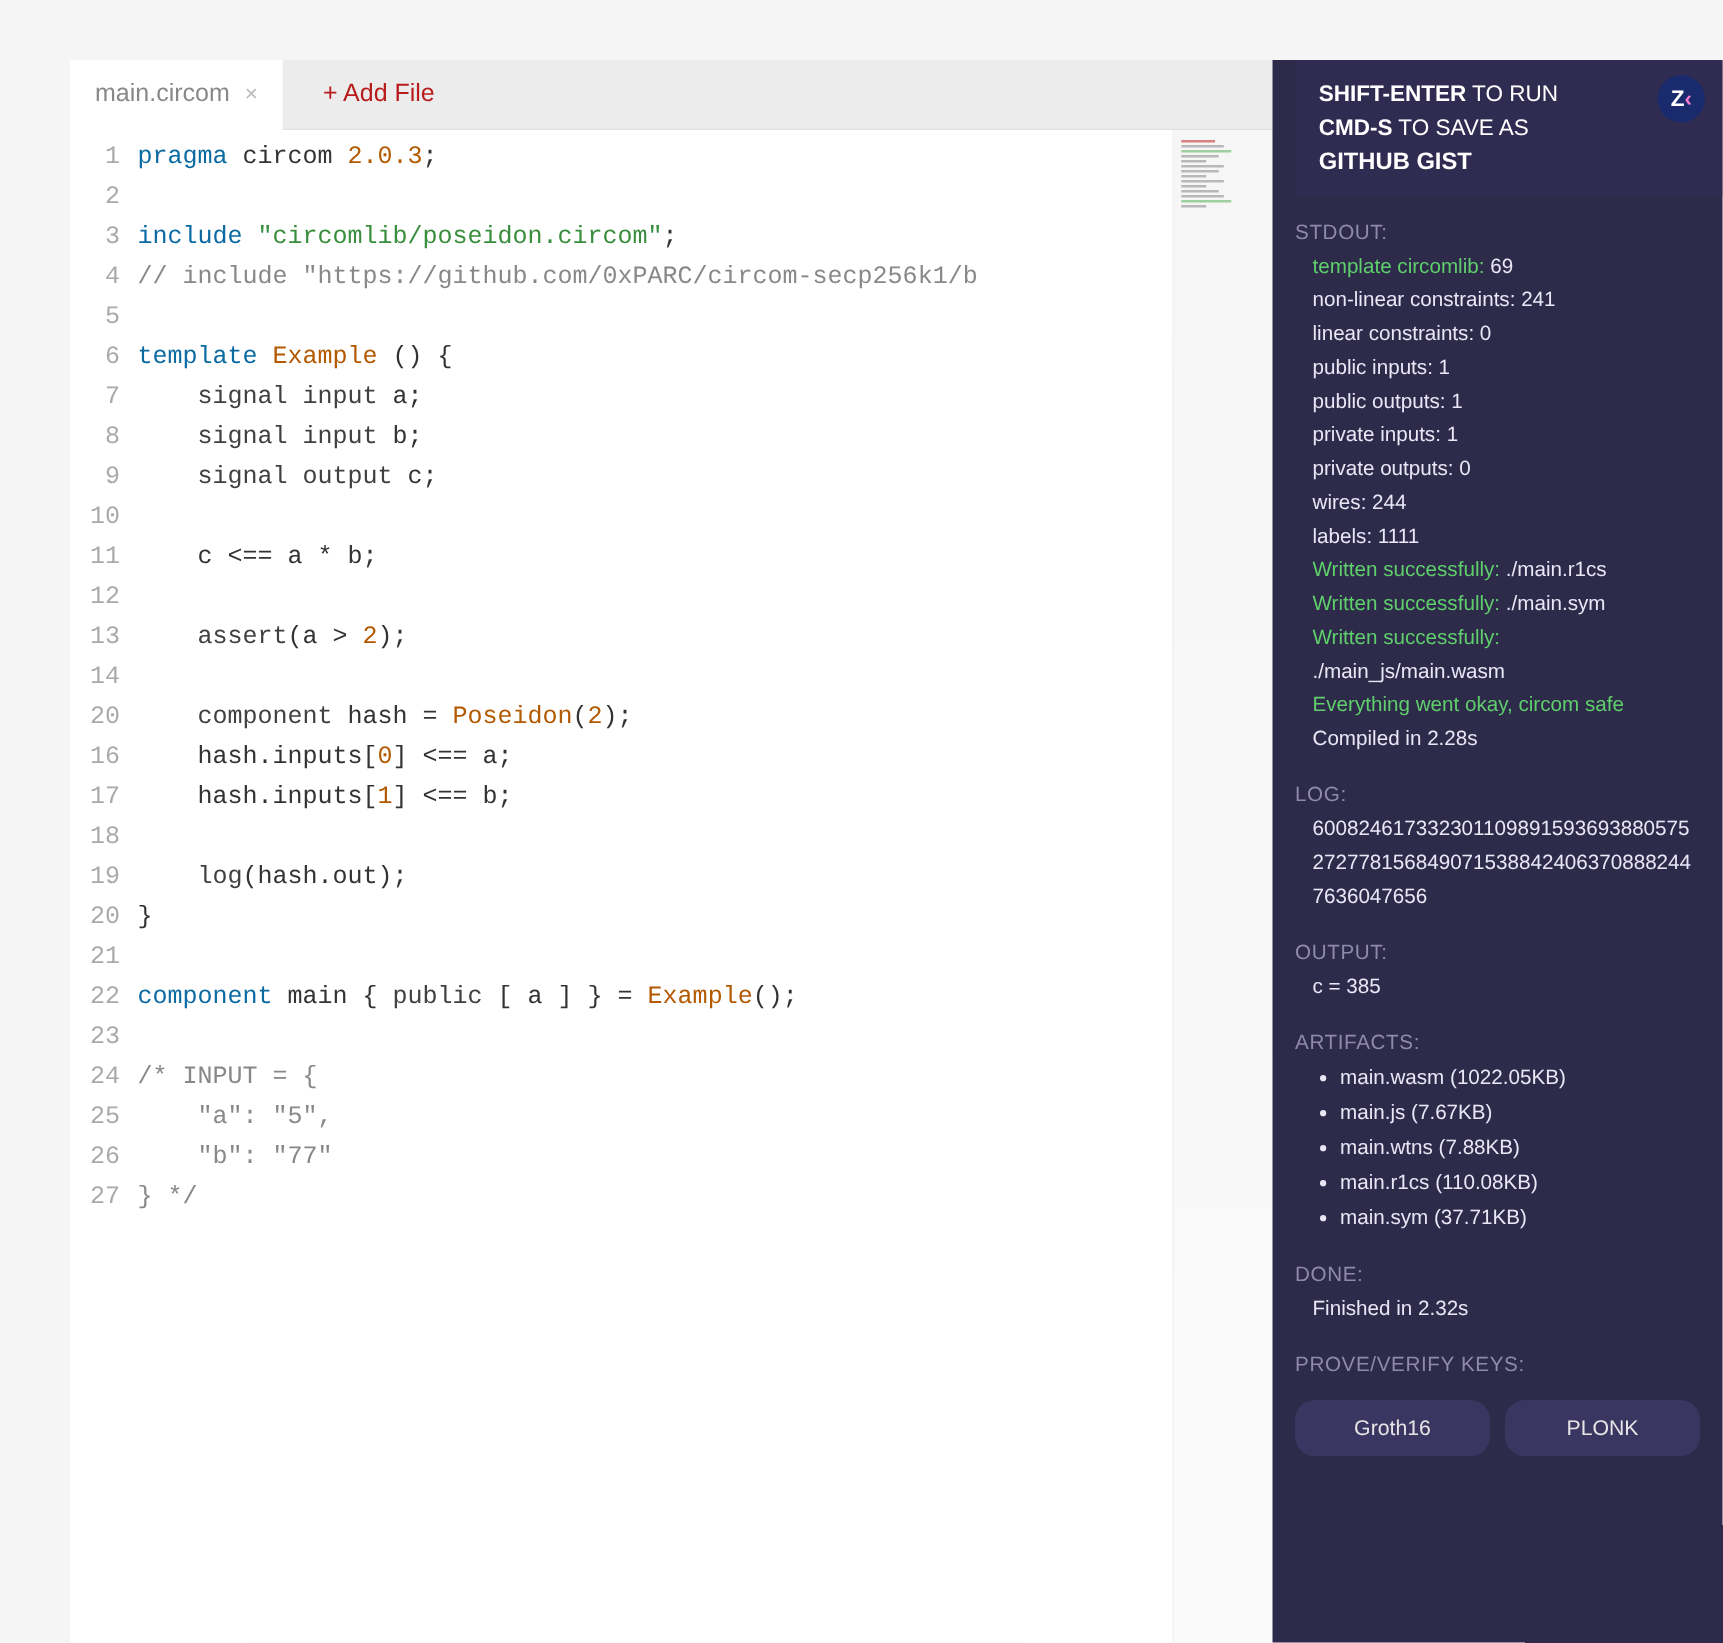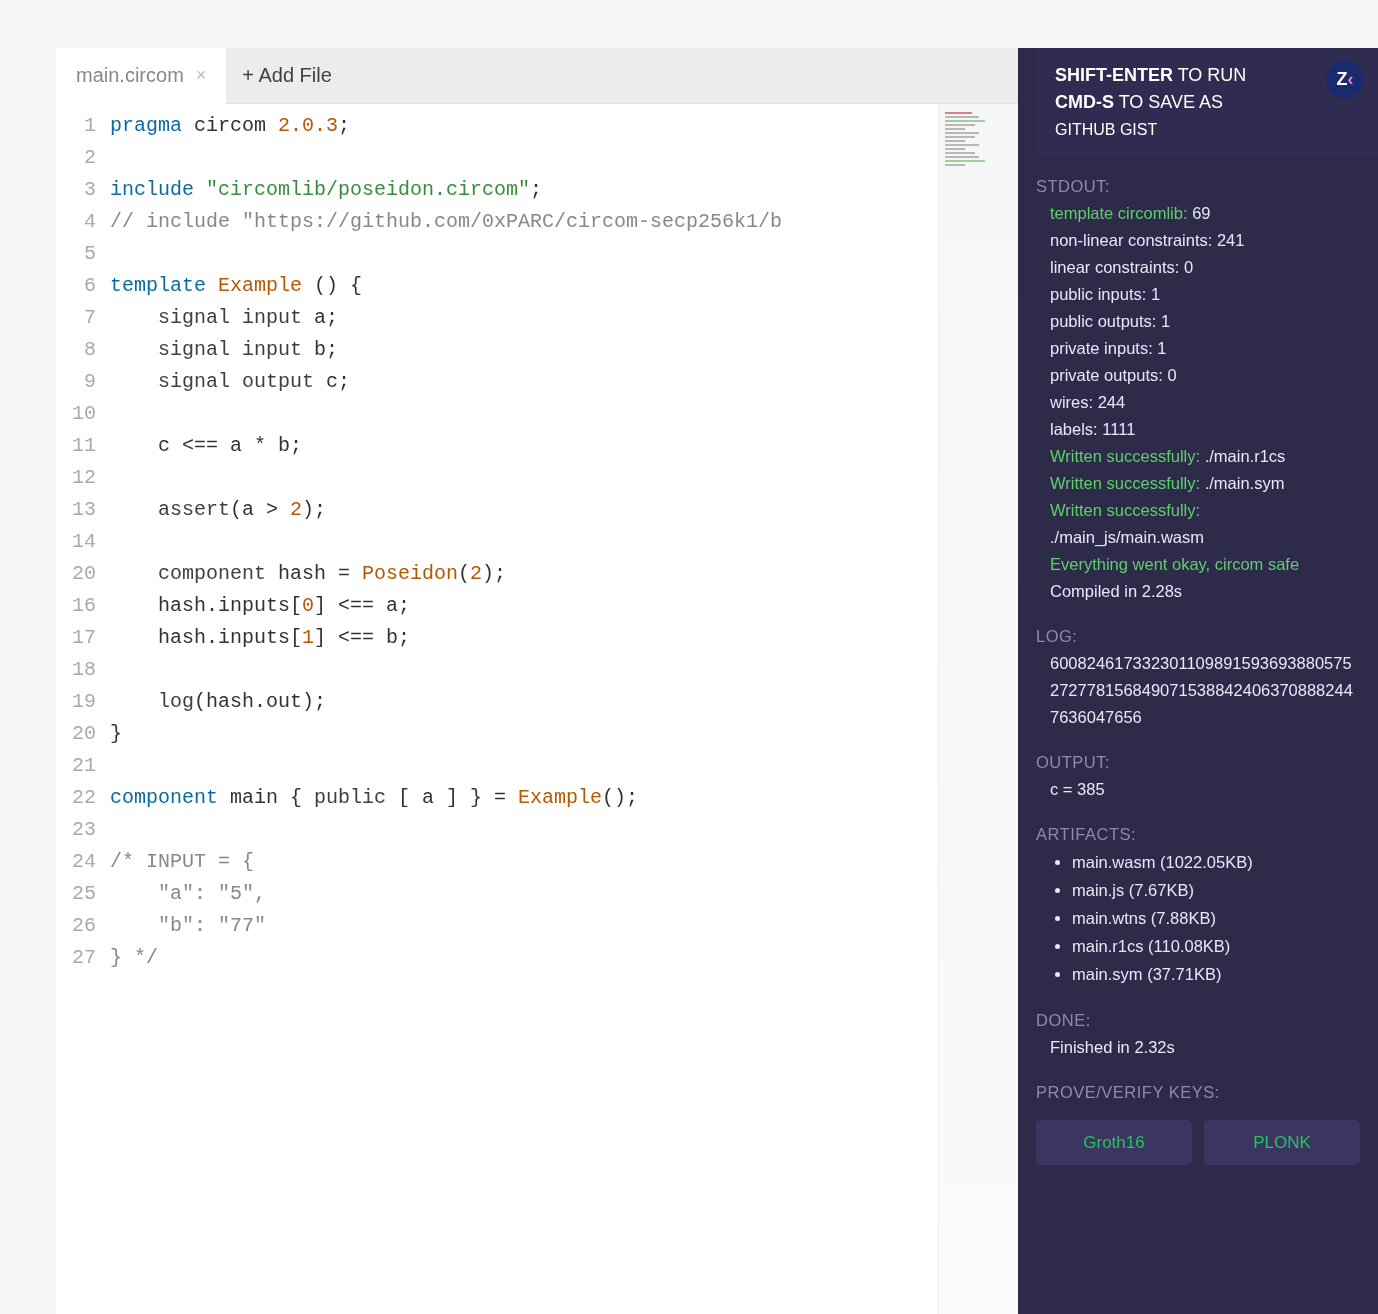--- a/index.html
+++ b/index.html
@@ -43,23 +43,23 @@
   font-size: 20px;
   gap: 12px;
   cursor: pointer;
 }
 .tab-close {
   color: #bbb;
   font-size: 18px;
   cursor: pointer;
 }
 .add-file {
-  color: #404040;
+  color: #b91c1c;
   font-size: 20px;
-  padding: 0 16px;
+  padding: 0 32px;
   cursor: pointer;
 }
 .code-area {
   flex: 1;
   display: flex;
   font-family: "SF Mono", Consolas, "Liberation Mono", Menlo, monospace;
   font-size: 20px;
   line-height: 32px;
   position: relative;
   overflow: hidden;
@@ -116,21 +116,21 @@
   overflow-y: auto;
   position: relative;
 }
 .out-header {
   padding: 14px 18px 4px 18px;
   background: #302c51;
   margin-left: 19px;
 }
 .out-header .line1 { color: #fff; font-weight: 500; font-size: 18px; }
 .out-header .line2 { color: #fff; font-weight: 500; font-size: 18px; }
-.out-header .line3 { color: #fff; font-weight: 400; font-size: 16px; margin-bottom: 10px; }
+.out-header .line3 { color: #fff; font-weight: 700; font-size: 19px; margin-bottom: 10px; }
 .out-header b { font-weight: 700; }
 .logo {
   position: absolute;
   top: 12px; right: 14px;
   width: 38px; height: 38px;
   border-radius: 50%;
   background: #1a2b6d;
   display: flex;
   align-items: center;
   justify-content: center;
@@ -163,24 +163,24 @@
 }
 ul.artifacts li { margin: 1px 0; }
 .btn-row {
   display: flex;
   gap: 12px;
   padding: 12px 18px 20px 18px;
 }
 .btn {
   flex: 1;
   background: #3b3661;
-  color: #22c55e;
+  color: #e5e5e5;
   text-align: center;
   padding: 9px 0;
-  border-radius: 5px;
+  border-radius: 16px;
   font-size: 17px;
   cursor: pointer;
 }
 </style>
 </head>
 <body>
 
 <div class="app">
 
   <div class="editor-pane">

